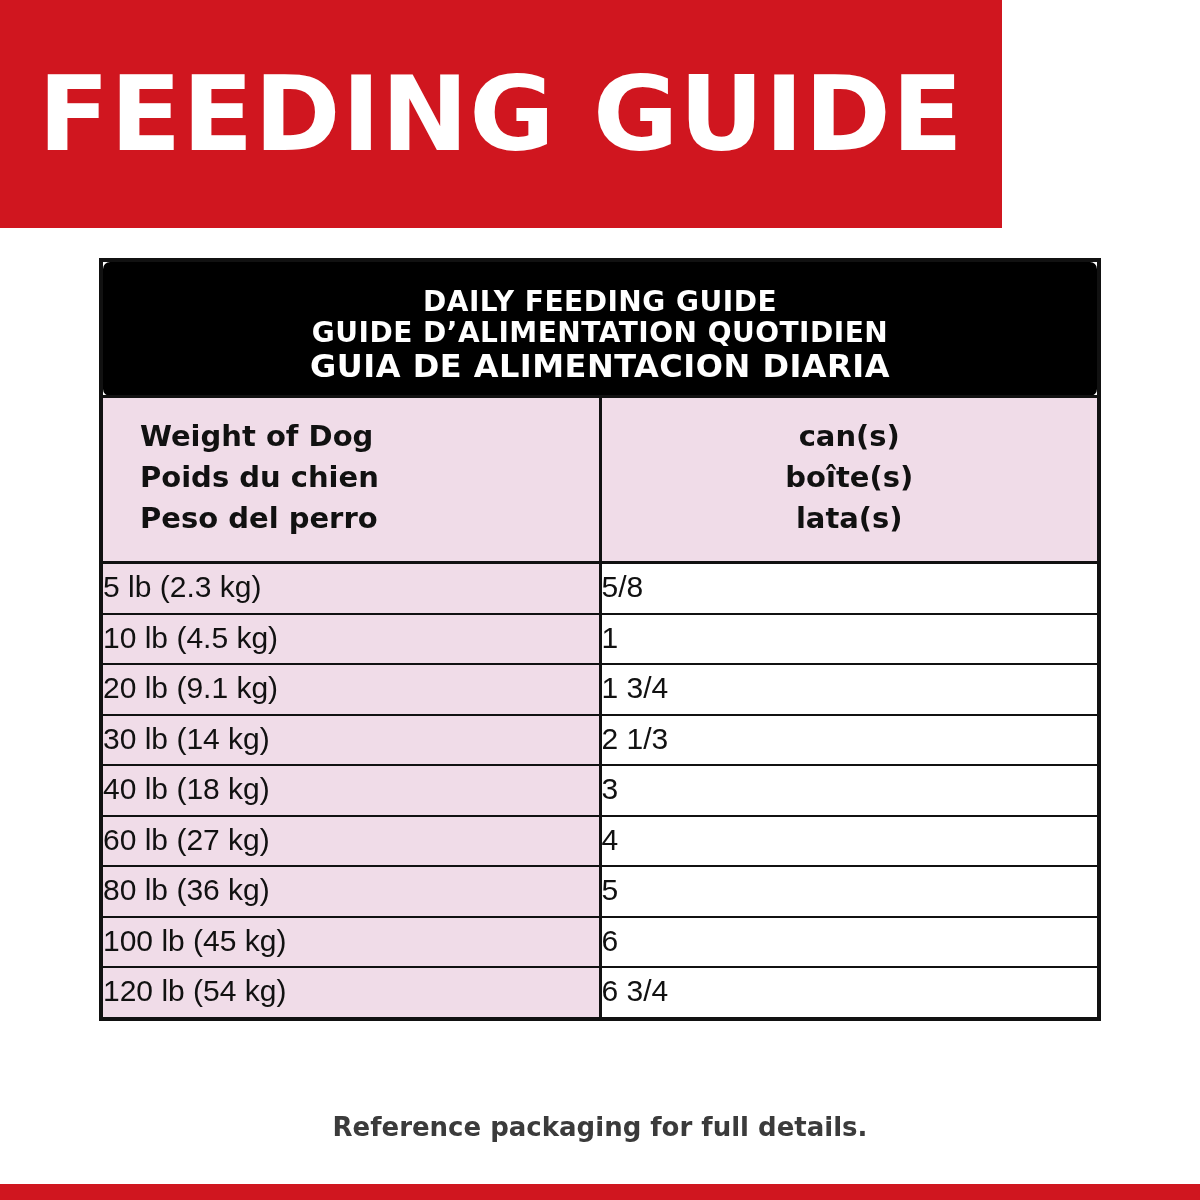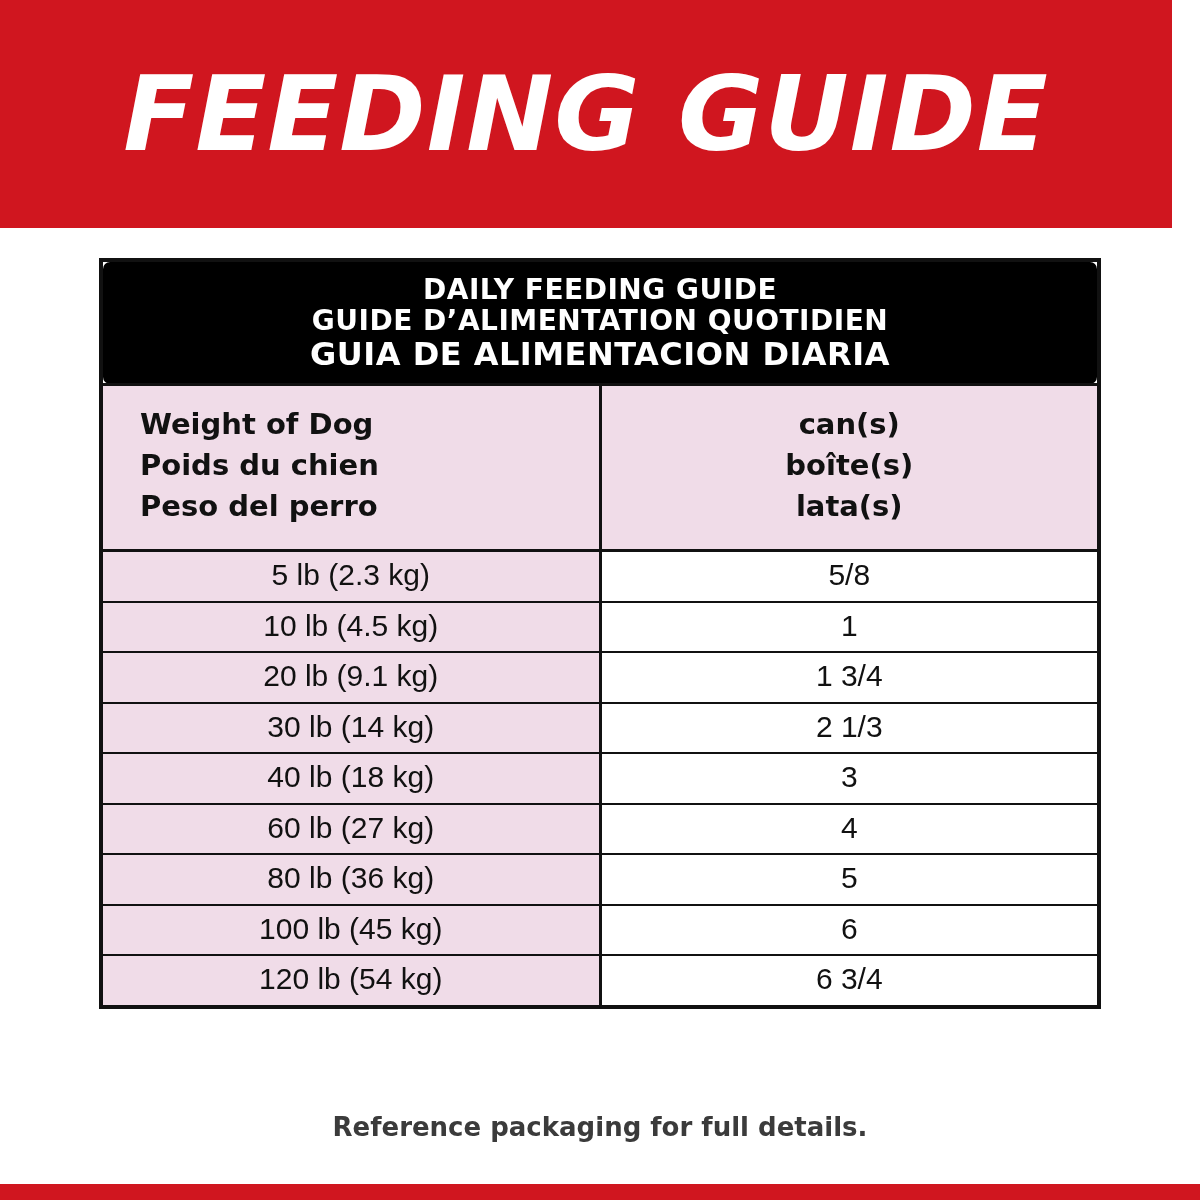--- a/index.html
+++ b/index.html
@@ -17,27 +17,26 @@
     position: relative;
     width: 1200px;
     height: 1200px;
     background: #ffffff;
   }
   
   .banner {
     position: absolute;
     top: 0;
     left: 0;
-    width: 1172px;
+    width: 1002px;
     height: 228px;
     background: #d0161f;
     display: flex;
     align-items: center;
     justify-content: center;
-    font-style: italic;
   }
   .banner-title {
     color: #ffffff;
     font-family: "DejaVu Sans", sans-serif;
     font-weight: bold;
     font-size: 104px;
     letter-spacing: 1px;
     line-height: 1;
     text-align: center;
     white-space: nowrap;
@@ -63,21 +62,21 @@
   }
   table.guide {
     border-collapse: collapse;
     width: 100%;
     table-layout: fixed;
   }
   .hdr-black td {
     background: #000000;
     color: #ffffff;
     text-align: center;
-    padding: 12px 0 10px 0;
+    padding: 24px 0 10px 0;
     border-radius: 7px;
   }
   .hdr-line {
     font-family: "DejaVu Sans", sans-serif;
     font-weight: bold;
     font-size: 28px;
     line-height: 1.12;
     letter-spacing: 0.5px;
   }
   .hdr-line.l1 { font-size: 28px; }
@@ -104,21 +103,20 @@
     font-weight: bold;
     font-size: 29px;
     color: #111111;
     line-height: 1.42;
   }
   tr.data td {
     border-top: 2px solid #111111;
     font-family: "Liberation Sans", sans-serif;
     font-size: 30px;
     color: #111111;
-    text-align: center;
     padding: 6px 0 8px 0;
     line-height: 1.15;
   }
   tr.data td.wt {
     background: #f0dce8;
     border-right: 3px solid #111111;
     width: 352px;
   }
   tr.data td.amt {
     background: #ffffff;

